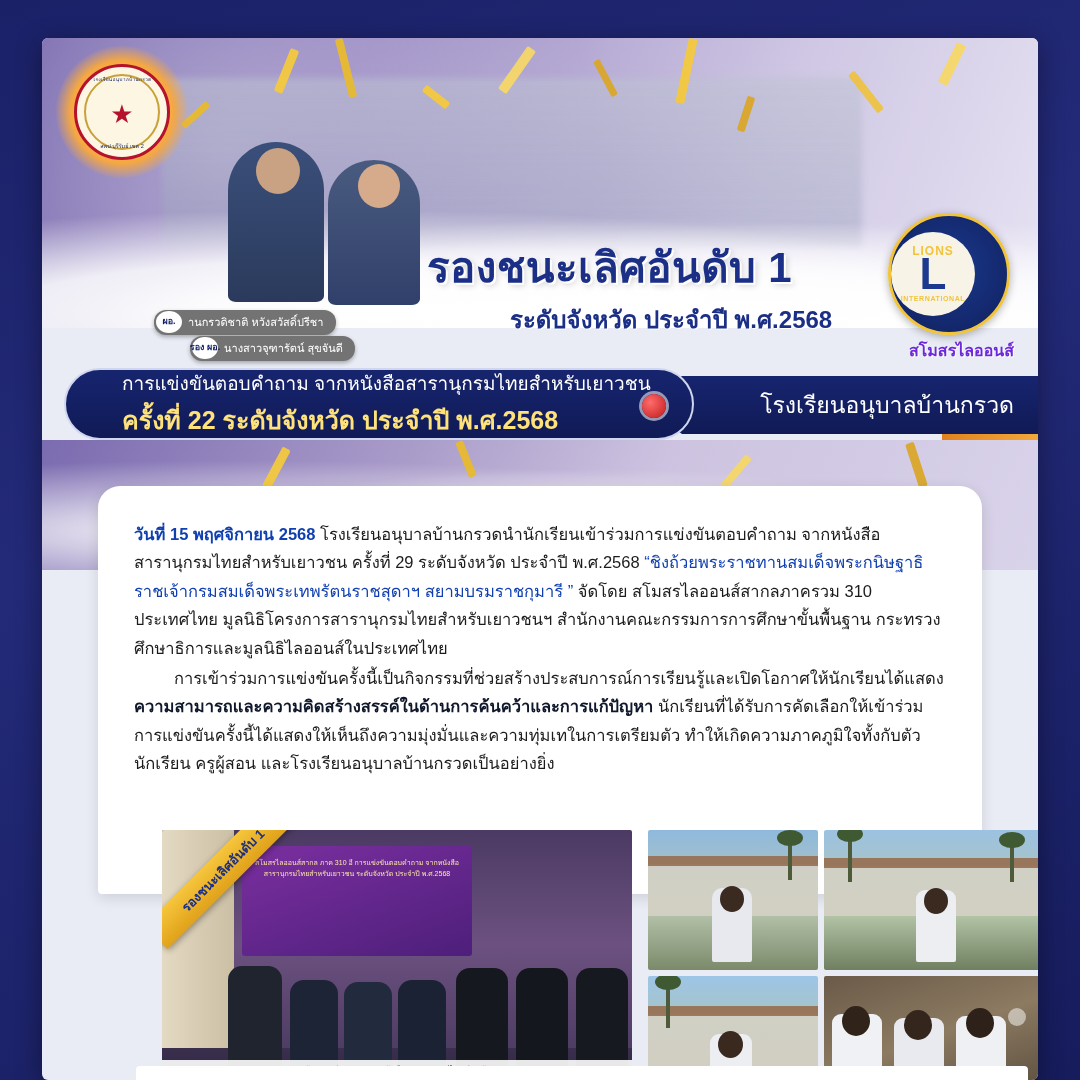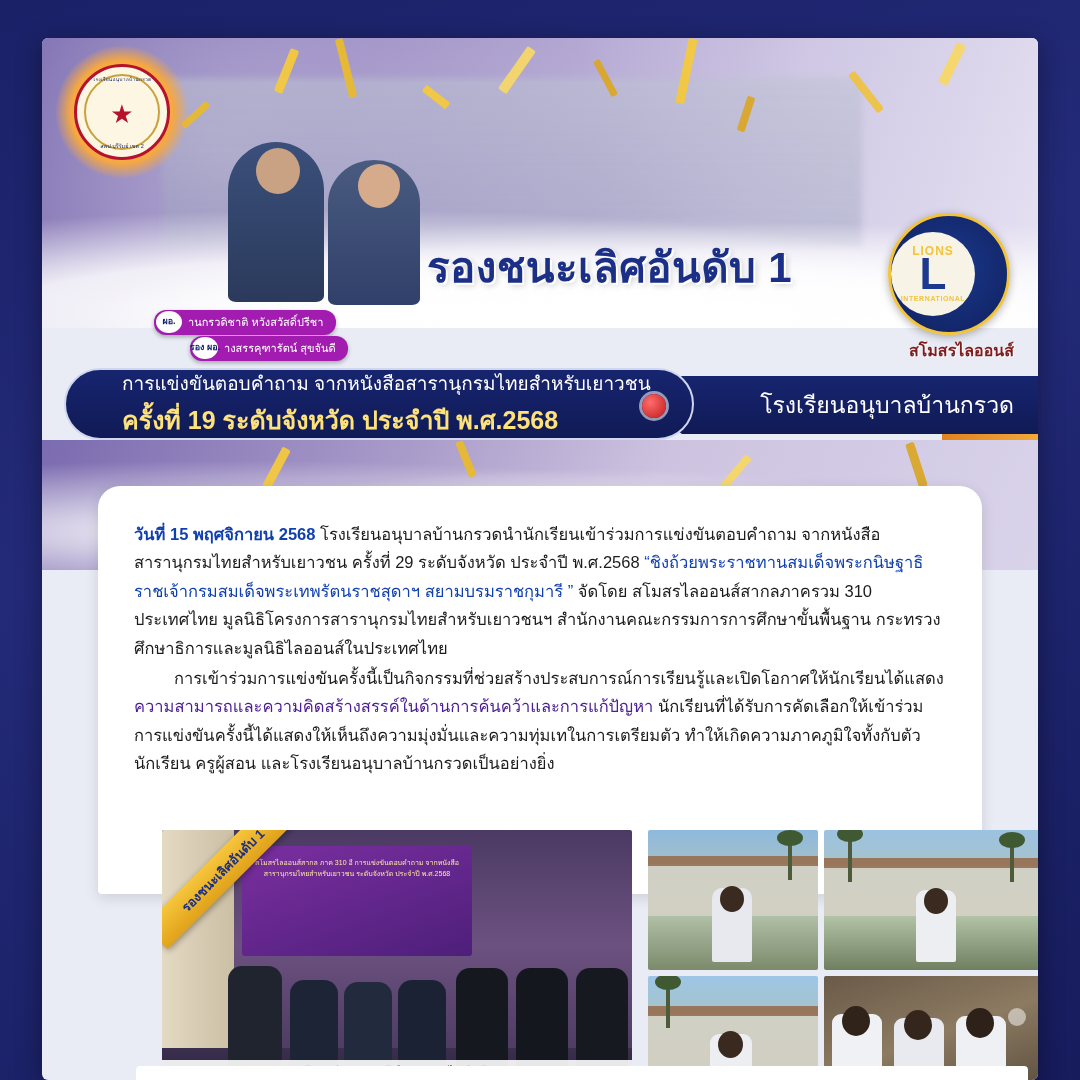--- a/index.html
+++ b/index.html
@@ -134,28 +134,28 @@
   .lions-top {
     position: absolute; top: 12px; width: 100%; text-align: center;
     font-size: 12px; font-weight: bold; color: #f2c43c; letter-spacing: 1px;
   }
   .lions-bottom {
     position: absolute; bottom: 14px; width: 100%; text-align: center;
     font-size: 7px; font-weight: bold; color: #f2c43c; letter-spacing: .6px;
   }
   .lions-caption {
     position: absolute; right: 24px; top: 300px;
-    font-size: 16px; font-weight: bold; color: #7f1d1d;
+    font-size: 16px; font-weight: bold; color: #6d28d9;
     text-shadow: 1px 1px 0 #fff;
   }
 
   
   .badge {
     position: absolute;
-    background: #a21caf;
+    background: #737373;
     color: #fff;
     border-radius: 12px;
     padding: 3px 12px 4px 34px;
     font-size: 11px;
     white-space: nowrap;
     box-shadow: 0 2px 4px rgba(0,0,0,.3);
   }
   .badge .role {
     position: absolute; left: 2px; top: 1px;
     background: #ffffff; color: #0f1f66;
@@ -241,21 +241,21 @@
     border-radius: 22px 22px 4px 4px;
     padding: 34px 36px 10px 36px;
     box-shadow: 0 4px 14px rgba(0,0,0,.12);
   }
   .para {
     font-size: 16.5px; line-height: 1.72; color: #1c1c1c; text-align: left;
   }
   .para + .para { margin-top: 2px; text-indent: 40px; }
   .hl-date { color: #0f3fb0; font-weight: bold; }
   .hl-blue { color: #0f3fb0; }
-  .hl-green { color: #4c1d95; }
+  .hl-green { color: #0f172a; font-weight: bold; }
 
   
   .gallery { position: absolute; left: 120px; top: 792px; width: 880px; height: 288px; }
   .ph { position: absolute; overflow: hidden; border-radius: 2px; }
 
   #photo-main {
     left: 0; top: 0; width: 470px; height: 288px;
     background: linear-gradient(180deg, #4b3a63 0%, #6c5180 40%, #3b2f50 100%);
   }
   .stage-banner {
@@ -354,48 +354,49 @@
           <div class="logo-inner-ring"></div>
           <div class="logo-text-top">โรงเรียนอนุบาลบ้านกรวด</div>
           <div class="logo-star">★</div>
           <div class="logo-text-bottom">สพป.บุรีรัมย์ เขต 2</div>
         </div>
       </div>
 
     </div>
 
     <div class="award-main">รองชนะเลิศอันดับ 1</div>
+    <div class="award-sub">ระดับจังหวัด ประจำปี พ.ศ.2568</div>
 
     <div class="lions">
       <div class="lions-inner">
         <div class="lions-top">LIONS</div>
         <div class="lions-l">L</div>
         <div class="lions-bottom">INTERNATIONAL</div>
       </div>
     </div>
     <div class="lions-caption">สโมสรไลออนส์</div>
 
     <div class="badge" id="badge-director">
       <span class="role">ผอ.</span>
       <span>านกรวดิชาติ หวังสวัสดิ์ปรีชา</span>
     </div>
     <div class="badge" id="badge-deputy">
       <span class="role">รอง ผอ.</span>
-      <span>างสรรคุฑารัตน์ สุขจันดี</span>
+      <span>นางสาวจุฑารัตน์ สุขจันดี</span>
     </div>
 
     <div class="banner">
       <div class="banner-orange"></div>
       <div class="banner-flag"></div>
       <div class="banner-right">
         <span>โรงเรียนอนุบาลบ้านกรวด</span>
       </div>
       <div class="banner-left">
         <div class="banner-l1">การแข่งขันตอบคำถาม จากหนังสือสารานุกรมไทยสำหรับเยาวชน</div>
-        <div class="banner-l2">ครั้งที่ 19 ระดับจังหวัด ประจำปี พ.ศ.2568</div>
+        <div class="banner-l2">ครั้งที่ 22 ระดับจังหวัด ประจำปี พ.ศ.2568</div>
         <div class="banner-dot"></div>
       </div>
     </div>
 
     <div class="mid-strip">
       <div class="confetti" style="left:230px;top:6px;width:9px;height:44px;background:#f3c83e;transform:rotate(28deg);"></div>
       <div class="confetti" style="left:420px;top:0px;width:8px;height:38px;background:#e8b92f;transform:rotate(-22deg);"></div>
       <div class="confetti" style="left:690px;top:12px;width:8px;height:40px;background:#f6d768;transform:rotate(40deg);"></div>
       <div class="confetti" style="left:870px;top:2px;width:9px;height:46px;background:#d9a62a;transform:rotate(-18deg);"></div>
     </div>

